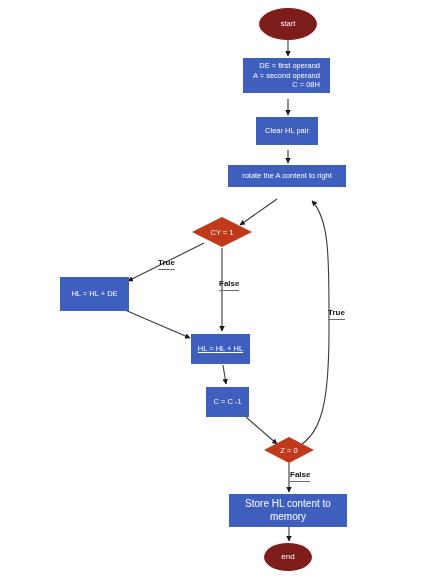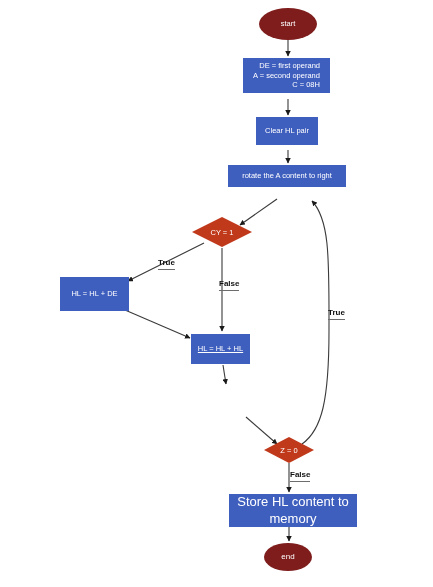--- a/index.html
+++ b/index.html
@@ -83,21 +83,21 @@
     margin-top: 2px;
   }
   .t-start  { left: 259px; top: 8px;   width: 58px;  height: 32px; font-size: 7.5px; }
   .t-end    { left: 264px; top: 543px; width: 48px;  height: 28px; font-size: 8px; }
   .p-init   { left: 243px; top: 58px;  width: 87px;  height: 35px; font-size: 7.5px; text-align: right; }
   .p-clear  { left: 256px; top: 117px; width: 62px;  height: 28px; font-size: 7.5px; }
   .p-rotate { left: 228px; top: 165px; width: 118px; height: 22px; font-size: 7.5px; }
   .p-hlde   { left: 60px;  top: 277px; width: 69px;  height: 34px; font-size: 7.5px; }
   .p-hlhl   { left: 191px; top: 334px; width: 59px;  height: 30px; font-size: 7.5px; text-decoration: underline; }
   .p-dec    { left: 206px; top: 387px; width: 43px;  height: 30px; font-size: 7.5px; }
-  .p-store  { left: 229px; top: 494px; width: 128px; height: 33px; font-size: 13px; }
+  .p-store  { left: 229px; top: 494px; width: 118px; height: 33px; font-size: 10px; }
   .d-cy     { left: 192px; top: 217px; width: 60px;  height: 30px; font-size: 7.5px; }
   .d-z      { left: 264px; top: 437px; width: 50px;  height: 26px; font-size: 7.5px; }
   .lbl-true-left  { left: 158px; top: 258px; }
   .lbl-false-mid  { left: 219px; top: 279px; }
   .lbl-true-right { left: 328px; top: 308px; }
   .lbl-false-bot  { left: 290px; top: 470px; }
 </style>
 </head>
 <body>
 
@@ -151,20 +151,23 @@
   </div>
 
   <div class="node process p-hlde">
     <span>HL = HL + DE</span>
   </div>
 
   <div class="node process p-hlhl">
     <span>HL = HL + HL</span>
   </div>
 
+  <div class="node process p-dec">
+    <span>C = C -1</span>
+  </div>
 
   <div class="decision-wrap d-z">
     <div class="decision-shape"></div>
     <div class="decision-label">Z = 0</div>
   </div>
 
   <div class="node process p-store">
     <span>Store HL content to memory</span>
   </div>
 

